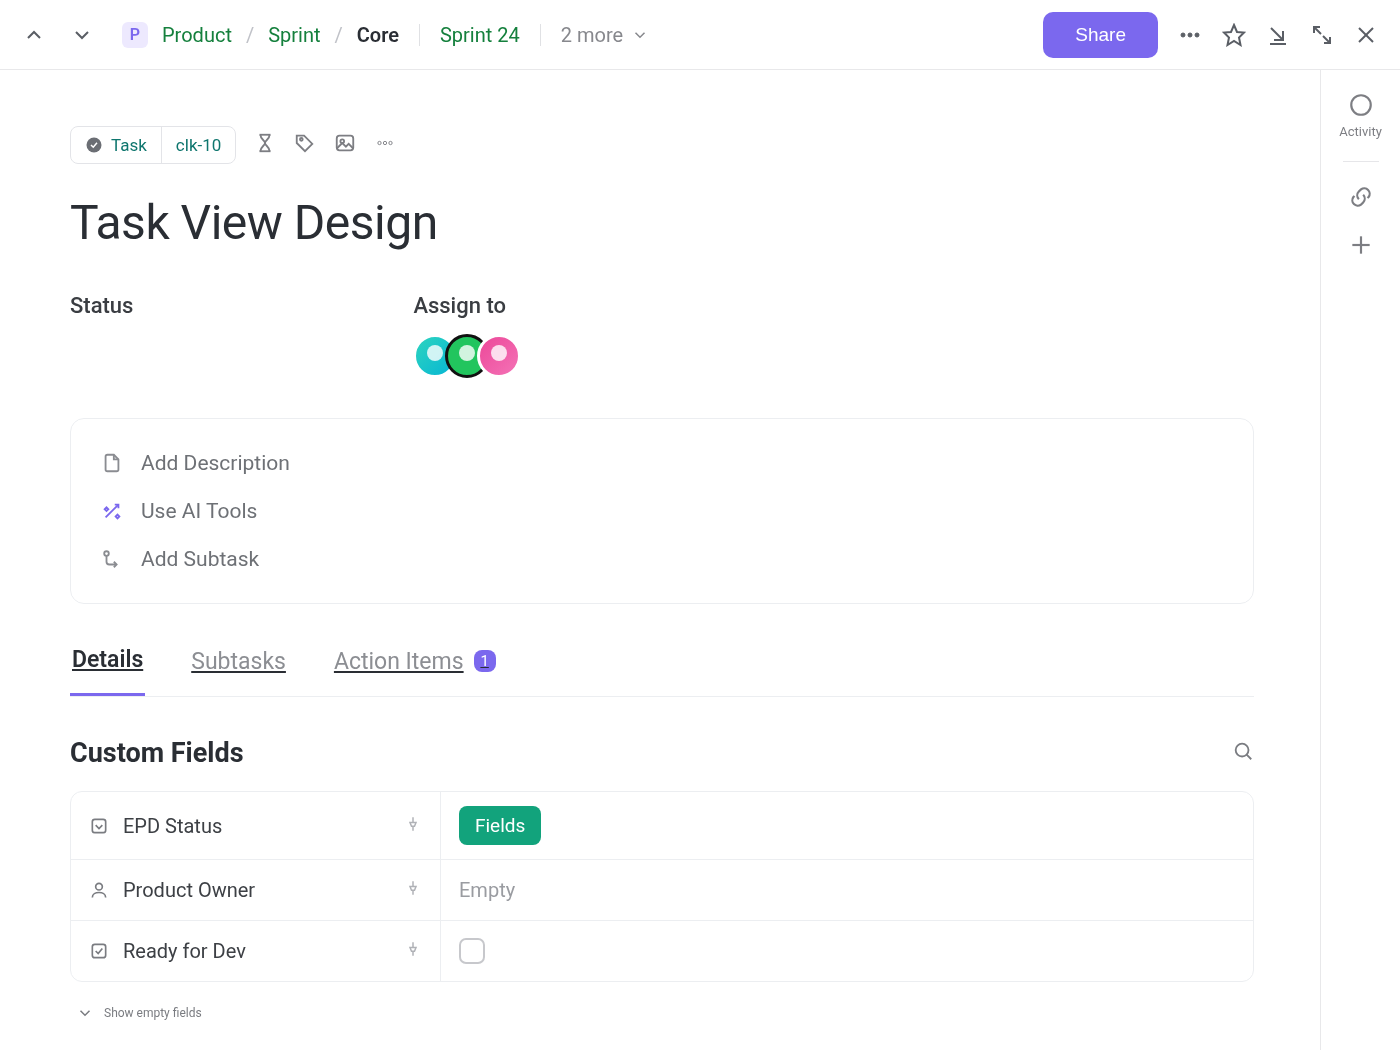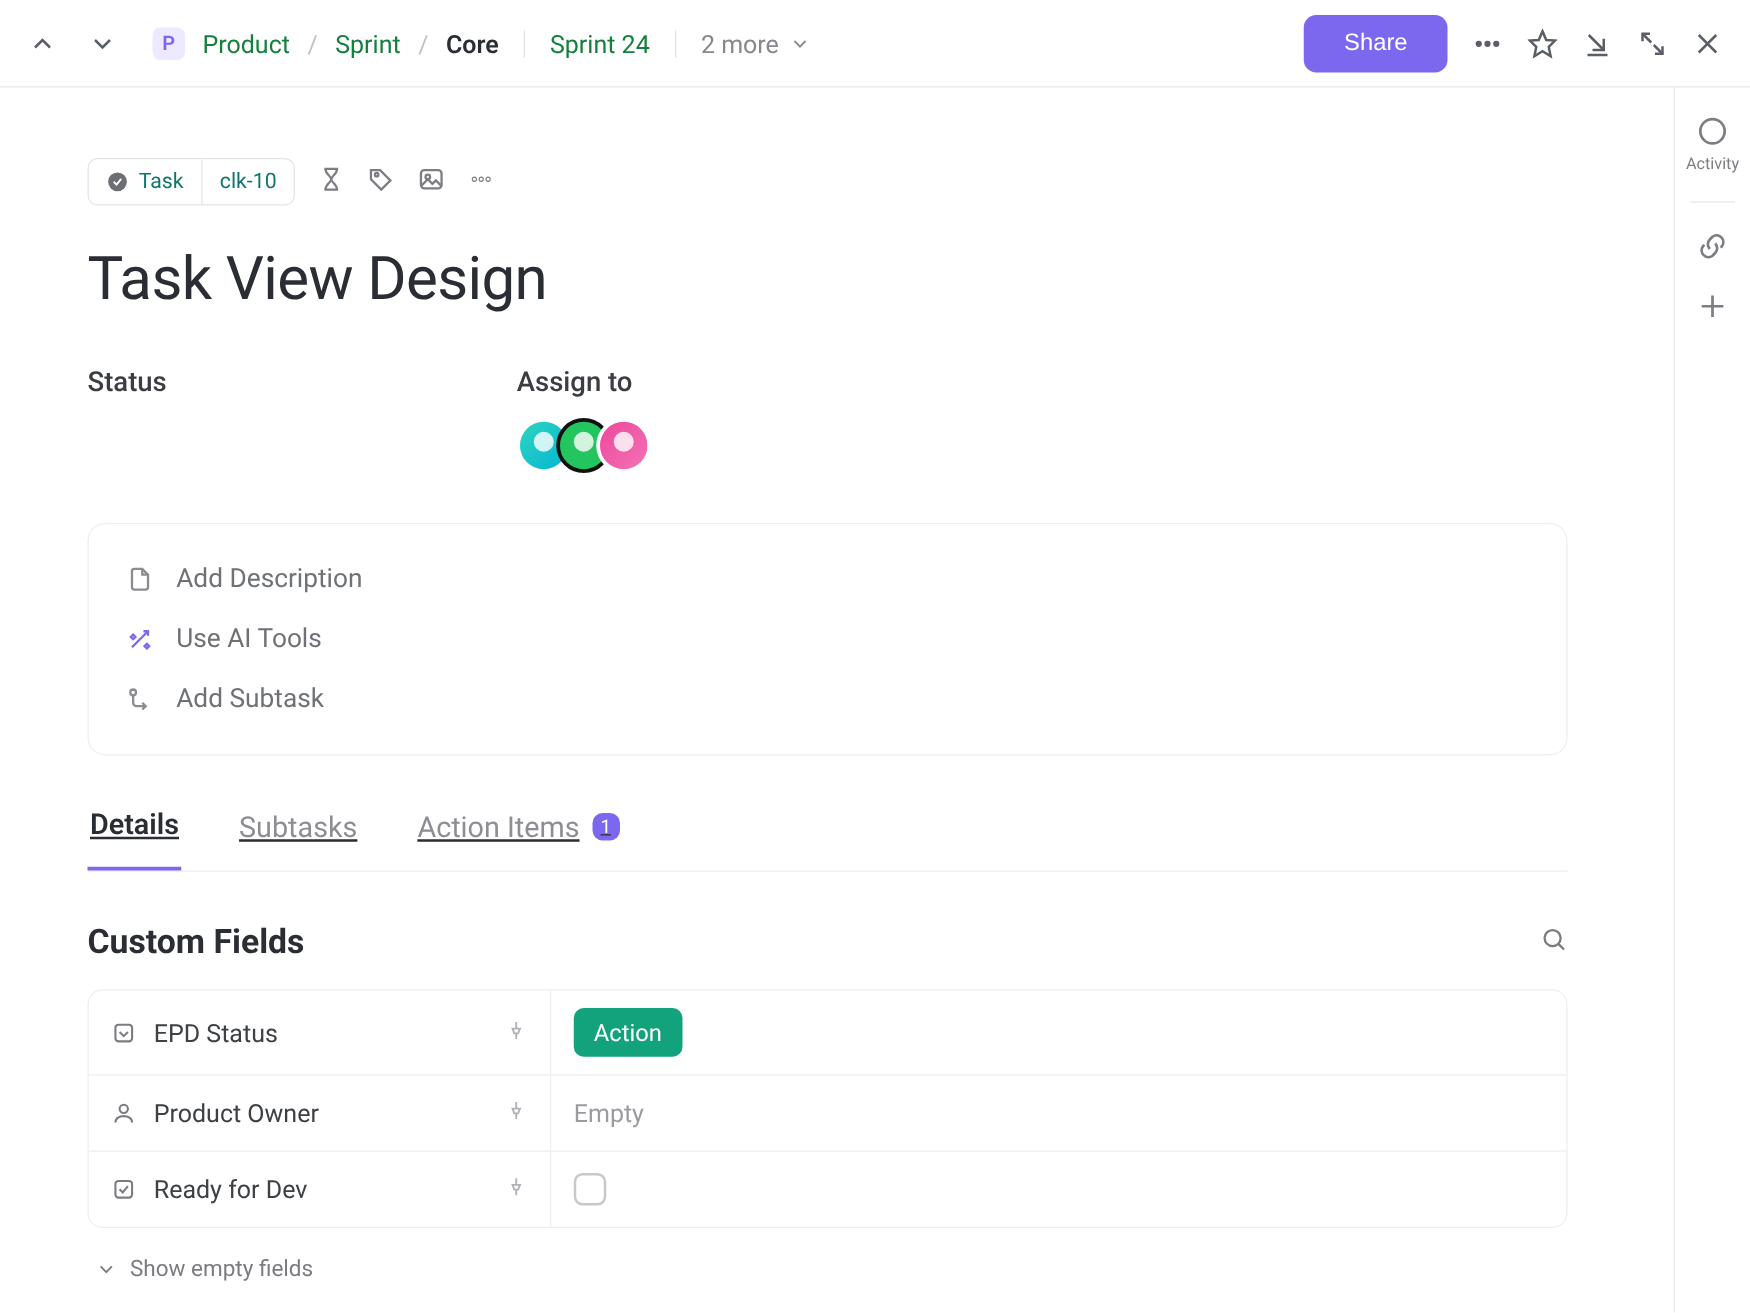--- a/index.html
+++ b/index.html
@@ -40,21 +40,21 @@
 .topbar-right { margin-left: auto; display: flex; align-items: center; gap: 20px; }
 .share-btn {
   background: #7b68ee; color: #fff; border: none; border-radius: 10px;
   padding: 12px 32px; font-size: 19px; font-weight: 500; cursor: pointer;
 }
 .top-icon { color: #5c6066; display: flex; }
 .top-icon svg { width: 24px; height: 24px; stroke: #5a5e65; }
 
 
 .rightrail {
-  position: absolute; top: 70px; right: 0; width: 61px; height: calc(100% - 70px);
+  position: absolute; top: 70px; right: 0; width: 80px; height: calc(100% - 70px);
   border-left: 1px solid #e8e8ea;
   display: flex; flex-direction: column; align-items: center; padding-top: 22px; gap: 22px;
 }
 .rail-item { display: flex; flex-direction: column; align-items: center; gap: 6px; color: #7d7e83; font-size: 13px; }
 .rail-item svg { width: 26px; height: 26px; stroke: #7d7e83; }
 .rail-divider { width: 36px; height: 1px; background: #e6e6e9; }
 
 
 .content {
   position: absolute;
@@ -135,21 +135,21 @@
   display: flex; align-items: center; gap: 14px;
   padding: 18px 18px; font-size: 20px; color: #3d4045;
 }
 .cf-name svg.field-icon { width: 20px; height: 20px; stroke: #7a7c81; fill: none; }
 .cf-name .pin { margin-left: auto; }
 .cf-name .pin svg { width: 18px; height: 18px; stroke: #b0b2b7; fill: none; }
 .cf-value { flex: 1; display: flex; align-items: center; padding: 14px 18px; font-size: 20px; color: #9a9ca1; }
 .tag-ready { background: #12a37c; color: #fff; font-size: 19px; padding: 8px 16px; border-radius: 8px; }
 .cf-checkbox { width: 26px; height: 26px; border: 2px solid #c7c8cc; border-radius: 7px; }
 
-.show-empty { display: flex; align-items: center; gap: 10px; margin-top: 22px; color: #7a7c81; font-size: 18px; cursor: pointer; padding-left: 6px;}
+.show-empty { display: flex; align-items: center; gap: 10px; margin-top: 22px; color: #7a7c81; font-size: 12px; cursor: pointer; padding-left: 6px;}
 .show-empty svg { width: 18px; height: 18px; stroke: #7a7c81; }
 </style>
 </head>
 <body>
 
 <div class="topbar">
   <div class="nav-arrows">
     <span class="top-icon">
       <svg viewBox="0 0 24 24" fill="none" stroke-width="2">
           <polyline points="6 15 12 9 18 15"></polyline>
@@ -361,21 +361,21 @@
             <polyline points="8 11 12 15 16 11"></polyline>
           </svg>
         <span>EPD Status</span>
         <span class="pin"><svg viewBox="0 0 24 24" stroke-width="2">
               <path d="M12 3v7"></path>
               <path d="M8 10h8l-2 5H10z"></path>
               <line x1="12" y1="15" x2="12" y2="21"></line>
             </svg></span>
       </div>
       <div class="cf-value">
-        <span class="tag-ready">Action</span>
+        <span class="tag-ready">Fields</span>
       </div>
     </div>
     <div class="cf-row">
       <div class="cf-name">
         <svg class="field-icon" viewBox="0 0 24 24" stroke-width="2">
             <circle cx="12" cy="8" r="4"></circle>
             <path d="M4 21c0-4 4-6 8-6s8 2 8 6"></path>
           </svg>
         <span>Product Owner</span>
         <span class="pin"><svg viewBox="0 0 24 24" stroke-width="2">

